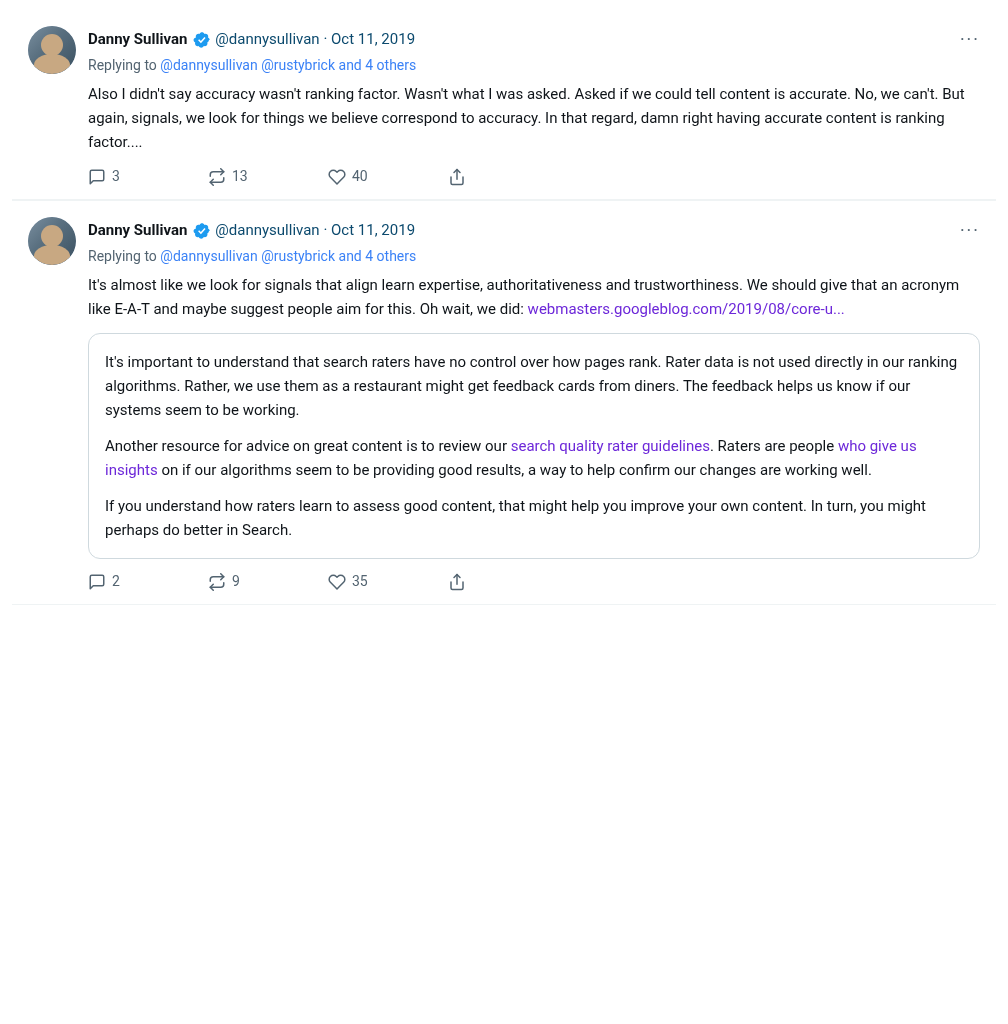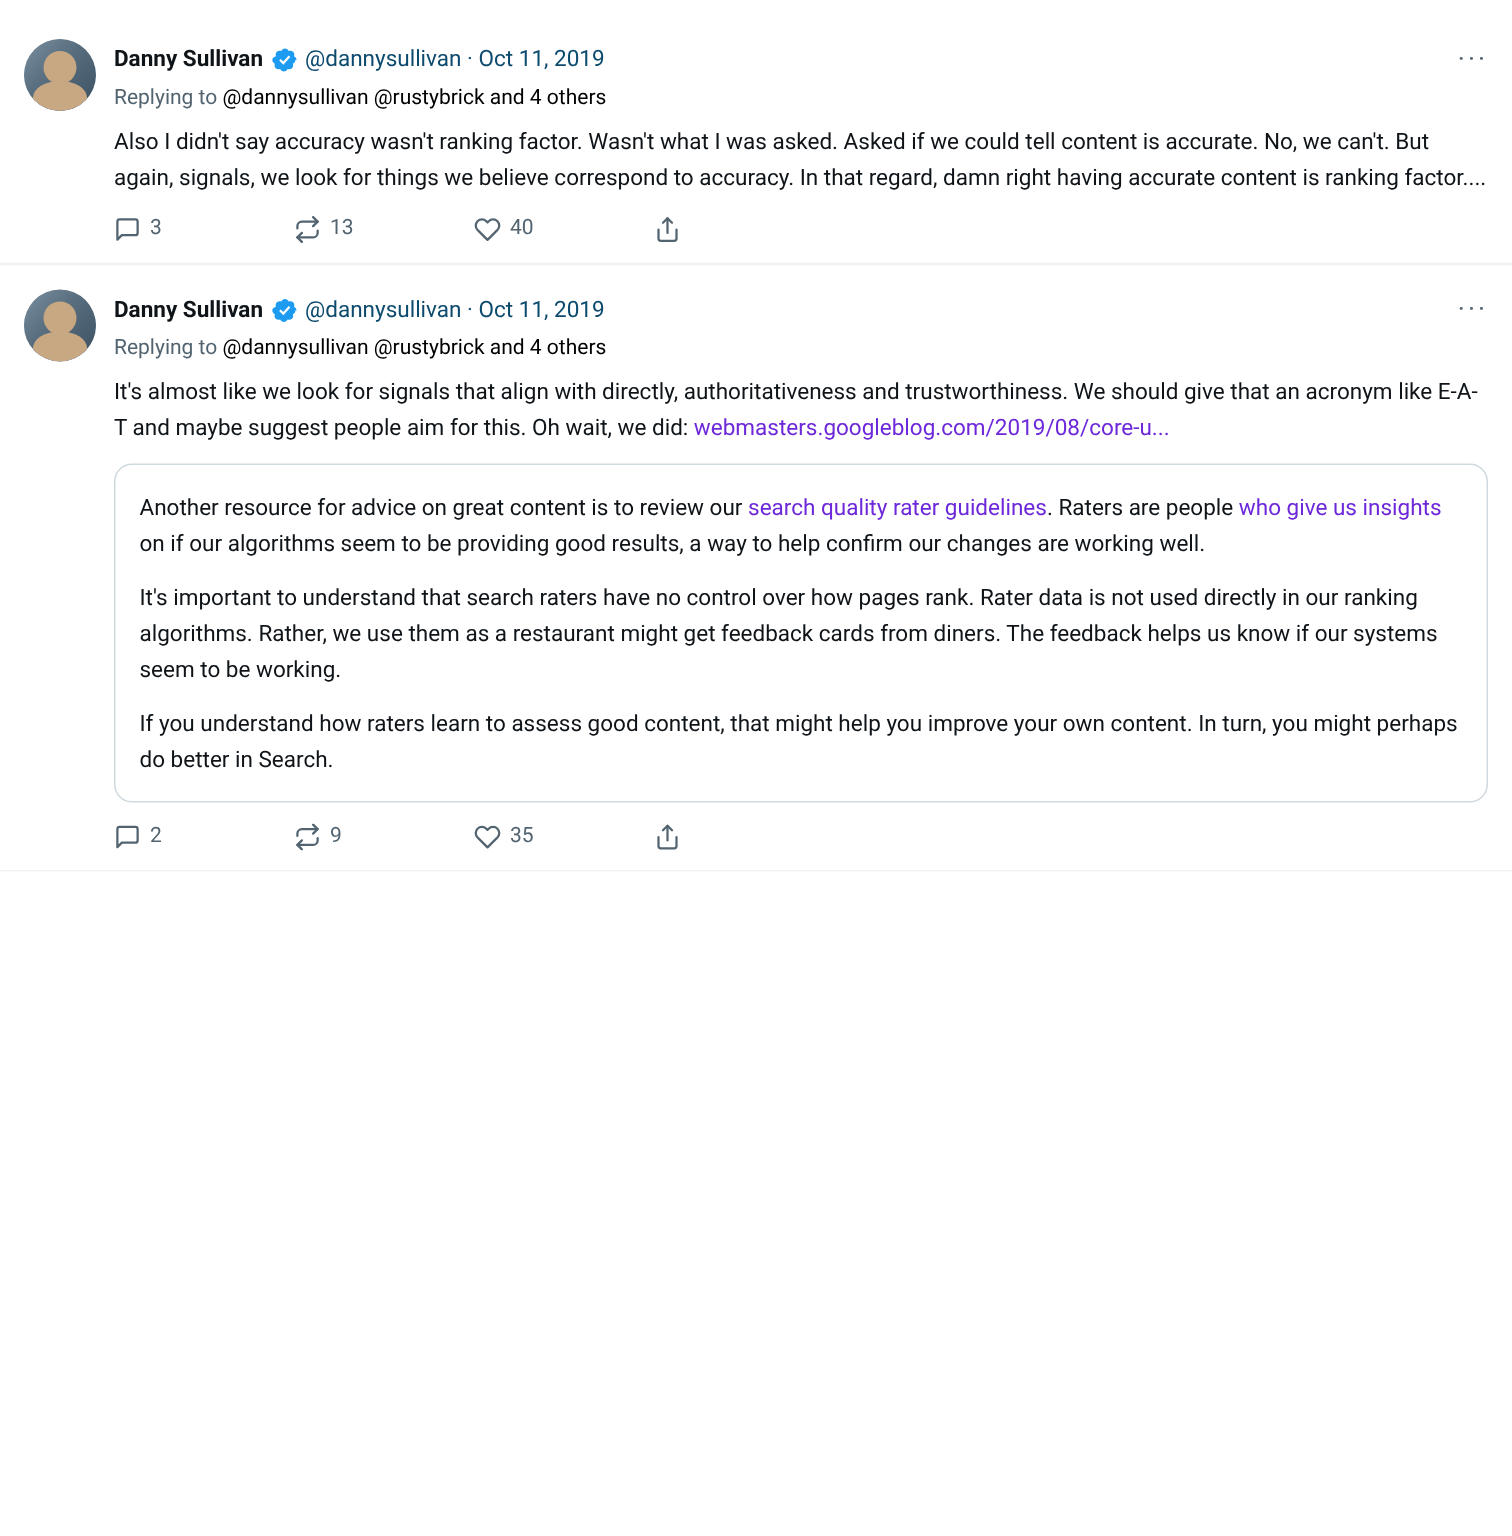--- a/index.html
+++ b/index.html
@@ -6,21 +6,21 @@
     body {
       background: #fff;
       font-family: -apple-system, BlinkMacSystemFont, "Segoe UI", Roboto, Helvetica, Arial, sans-serif;
       color: #0f1419;
       font-size: 15px;
       line-height: 1.5;
     }
     .page-container {
       max-width: 1008px;
       margin: 0 auto;
-      padding: 10px 0;
+      padding: 10px 12px;
       background: #fff;
     }
     .tweet-container {
       border: 1px solid #e7e7e7;
       border-radius: 0;
       padding: 16px 16px 12px 16px;
       margin: 0;
       border-bottom: 1px solid #eff3f4;
       border-left: none;
       border-right: none;
@@ -109,21 +109,21 @@
       cursor: pointer;
       font-size: 18px;
       letter-spacing: 2px;
     }
     .replying-to {
       color: #536471;
       font-size: 14px;
       margin-top: 2px;
     }
     .replying-to a {
-      color: #000000;
+      color: #3b82f6;
       text-decoration: none;
     }
     .tweet-text {
       margin-top: 6px;
       font-size: 15px;
       line-height: 1.6;
       color: #0f1419;
     }
     .underline-red {
       text-decoration-color: #e0253a;
@@ -283,29 +283,29 @@
             <span class="handle-date">
               <span>@dannysullivan</span> · <span>Oct 11, 2019</span>
             </span>
           </div>
           <div class="more-btn">···</div>
         </div>
         <div class="replying-to">
           <span>Replying to</span> <a href="#" class="tweet-link">@dannysullivan @rustybrick and 4 others</a>
         </div>
         <div class="tweet-text">
-          <span>It's almost like </span><span class="underline-red">we look for signals that align with directly, authoritativeness and trustworthiness.</span><span> We should give that an acronym like E-A-T and maybe suggest people aim for this. Oh wait, we did: </span><a href="#" class="tweet-link">webmasters.googleblog.com/2019/08/core-u...</a>
+          <span>It's almost like </span><span class="underline-red">we look for signals that align learn expertise, authoritativeness and trustworthiness.</span><span> We should give that an acronym like E-A-T and maybe suggest people aim for this. Oh wait, we did: </span><a href="#" class="tweet-link">webmasters.googleblog.com/2019/08/core-u...</a>
         </div>
 
         <div class="quote-card">
           <div class="quote-card-text">
+            <p>It's important to understand that search raters have no control over how pages rank. Rater data is not used directly in our ranking algorithms. Rather, we use them as a restaurant might get feedback cards from diners. The feedback helps us know if our systems seem to be working.</p>
             <p>
               <span>Another resource for advice on great content is to review our </span><a href="#" class="tweet-link">search quality rater guidelines</a><span>. Raters are people </span><a href="#" class="tweet-link">who give us insights</a><span> on if our algorithms seem to be providing good results, a way to help confirm our changes are working well.</span>
             </p>
-            <p>It's important to understand that search raters have no control over how pages rank. Rater data is not used directly in our ranking algorithms. Rather, we use them as a restaurant might get feedback cards from diners. The feedback helps us know if our systems seem to be working.</p>
             <p>If you understand how raters learn to assess good content, that might help you improve your own content. In turn, you might perhaps do better in Search.</p>
           </div>
         </div>
 
         <div class="tweet-actions">
           <div class="action-item">
             <span class="action-icon icon-svg">
               <svg width="18" height="18" viewBox="0 0 24 24" fill="none" stroke="#536471" stroke-width="2" stroke-linecap="round" stroke-linejoin="round">
                 <path d="M21 15a2 2 0 0 1-2 2H7l-4 4V5a2 2 0 0 1 2-2h14a2 2 0 0 1 2 2z"></path>
               </svg>

